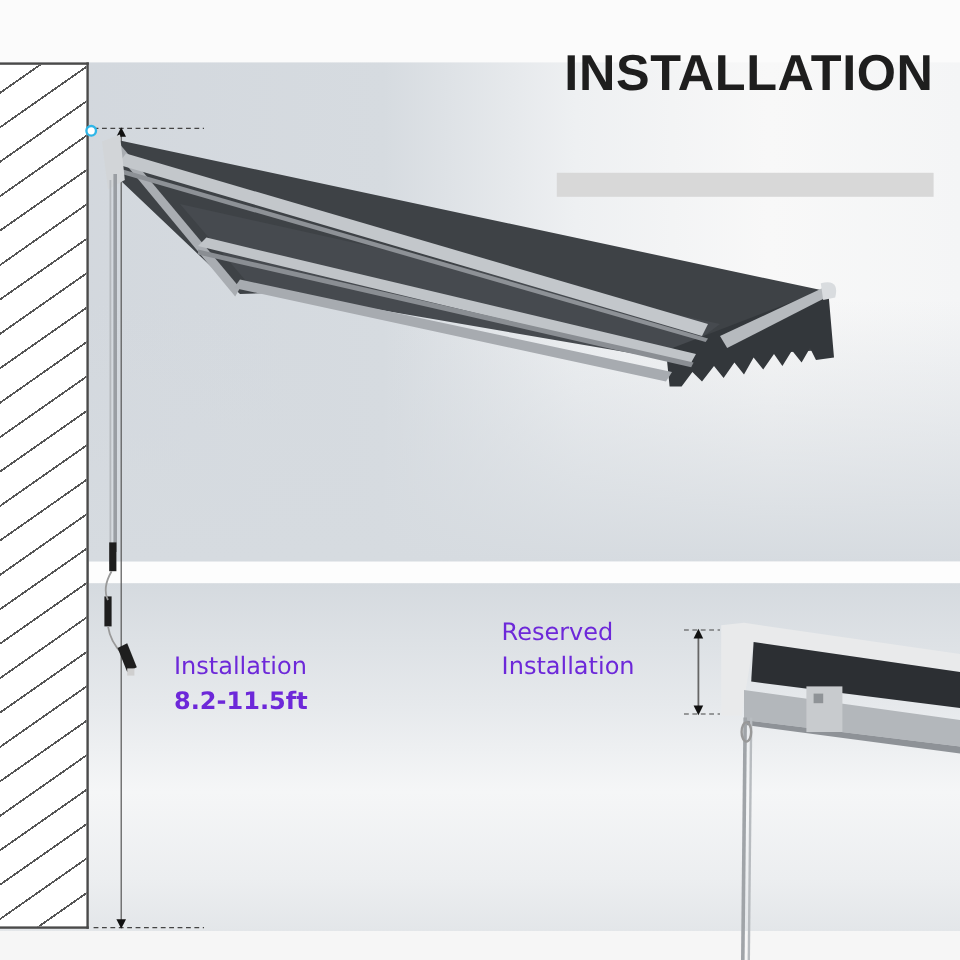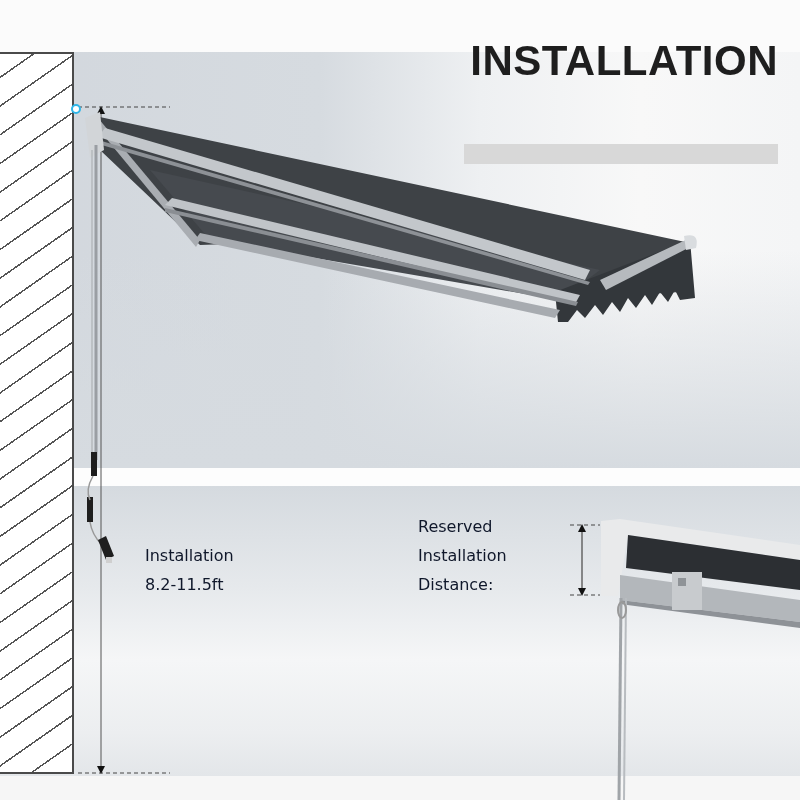--- a/index.html
+++ b/index.html
@@ -10,22 +10,22 @@
     background:linear-gradient(180deg,rgba(210,215,221,0) 0%,#d6dbe0 100%);}
   .bg-band{position:absolute;left:0;top:468px;width:800px;height:18px;background:#fdfdfd;}
   .bg-bottom{position:absolute;left:0;top:486px;width:800px;height:290px;
     background:linear-gradient(180deg,#d5dadf 0%,#e6e9ec 35%,#f5f6f7 60%,#eceef0 85%,#e3e6e9 100%);}
   .bg-floor{position:absolute;left:0;top:776px;width:800px;height:24px;background:#f6f6f6;}
   .wall{position:absolute;left:0;top:52px;width:74px;height:722px;border:2px solid #4a4a4a;border-left:none;box-sizing:border-box;
     background:#fff repeating-linear-gradient(-35deg,#fff 0px,#fff 22px,#555 22px,#555 23.5px,#fff 23.5px);}
   .title{position:absolute;right:22px;top:36px;text-align:right;font-family:"Liberation Sans",sans-serif;font-weight:bold;
     font-size:42px;line-height:50px;color:#1e1e1e;letter-spacing:0.5px;}
   .title-bar{position:absolute;left:464px;top:144px;width:314px;height:20px;background:#d8d8d8;}
-  .label{position:absolute;font-family:"DejaVu Sans",sans-serif;font-size:16px;line-height:29px;color:#0f172a;}
-  .label b{font-weight:normal;}
+  .label{position:absolute;font-family:"DejaVu Sans",sans-serif;font-size:20px;line-height:29px;color:#6d28d9;}
+  .label b{font-weight:bold;}
   .anchor-dot{position:absolute;left:71px;top:104px;width:6px;height:6px;border-radius:50%;border:2px solid #2fb6e8;background:#fff;}
   svg{position:absolute;left:0;top:0;}
 </style>
 </head>
 <body>
 
 <div class="bg-top"></div>
 <div class="bg-top2"></div>
 <div class="bg-band"></div>
 <div class="bg-bottom"></div>
@@ -106,14 +106,13 @@
 <div class="title-bar"></div>
 
 <div class="label" style="left:145px;top:541px;">
   <div>Installation</div>
   <div><b>8.2-11.5ft</b></div>
 </div>
 
 <div class="label" style="left:418px;top:512px;">
   <div>Reserved</div>
   <div>Installation</div>
-  <div>Distance:</div>
 </div>
 
 </body></html>

